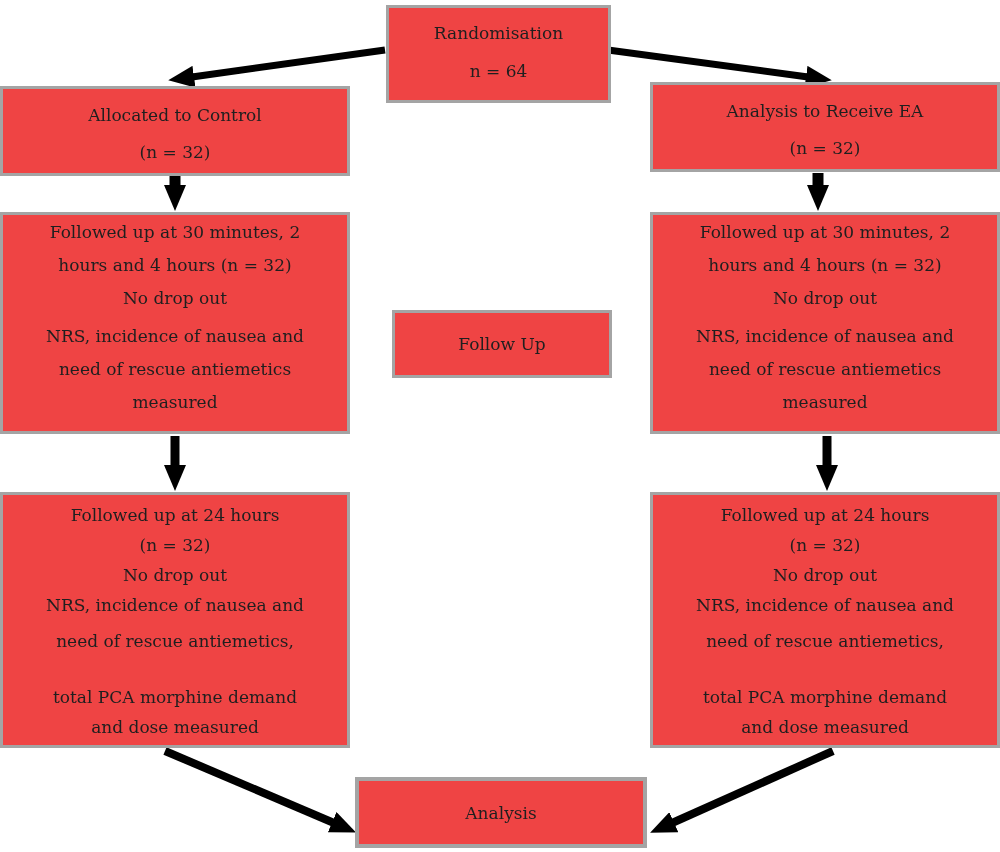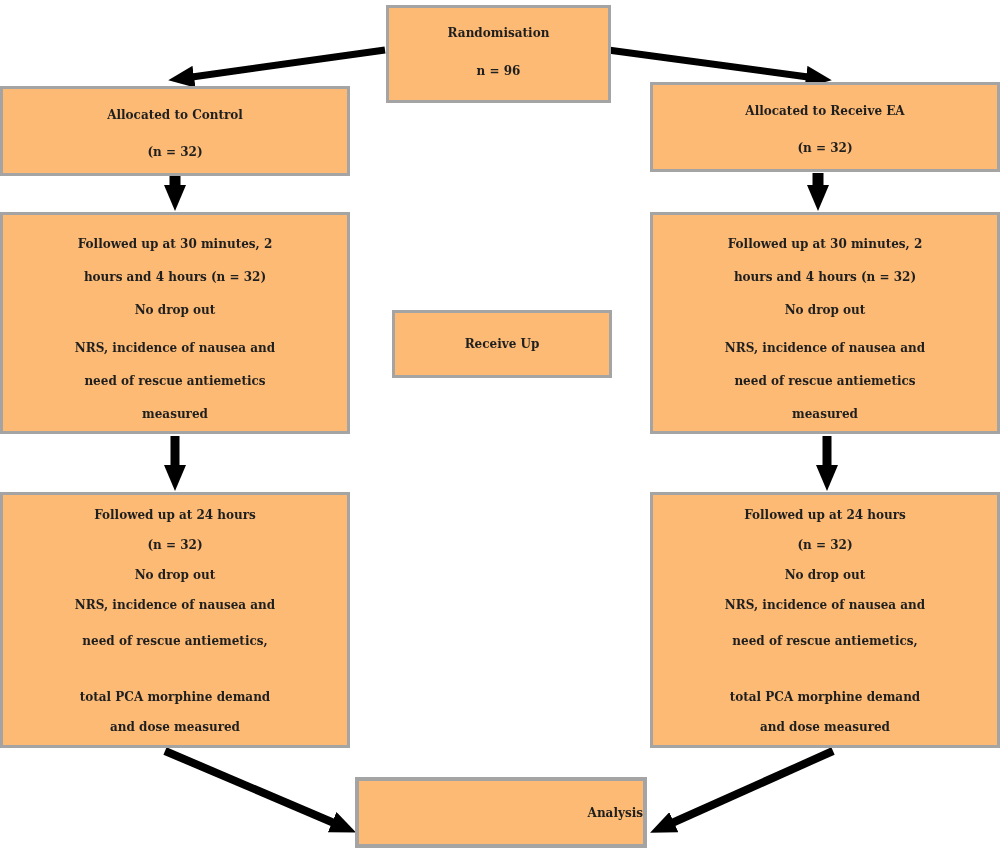--- a/index.html
+++ b/index.html
@@ -20,65 +20,64 @@
     position: absolute;
     left: 0;
     top: 0;
     width: 1000px;
     height: 852px;
     pointer-events: none;
   }
   .box {
     position: absolute;
     box-sizing: border-box;
-    background: #fdba74;
+    background: #ef4444;
     border: 3px solid #a4a4a4;
     text-align: center;
-    font-size: 12px;
+    font-size: 17px;
     line-height: 32px;
-    font-weight: bold;
   }
   .box .line { white-space: nowrap; }
 
   
   .box-randomisation {
     left: 386px; top: 5px; width: 225px; height: 98px;
     padding-top: 6px; line-height: 38px;
   }
   .box-control {
     left: 0px; top: 86px; width: 350px; height: 90px;
     padding-top: 8px; line-height: 37px;
   }
   .box-ea {
     left: 650px; top: 82px; width: 350px; height: 90px;
     padding-top: 8px; line-height: 37px;
   }
   .box-early {
     top: 212px; width: 350px; height: 222px;
-    padding-top: 13px; line-height: 33px;
+    padding-top: 1px; line-height: 33px;
   }
   .box-early-left  { left: 0px; }
   .box-early-right { left: 650px; }
   .box-early .line:nth-child(4) { margin-top: 5px; }
   .box-followup-label {
     left: 392px; top: 310px; width: 220px; height: 68px;
     display: flex; align-items: center; justify-content: center;
   }
   .box-24h {
     top: 492px; width: 350px; height: 256px;
     padding-top: 5px; line-height: 30px;
   }
   .box-24h-left  { left: 0px; }
   .box-24h-right { left: 650px; }
   .box-24h .line:nth-child(5) { margin-top: 6px; text-align: center; }
   .box-24h .line:nth-child(6) { margin-top: 26px; }
   .box-analysis {
     left: 355px; top: 777px; width: 292px; height: 71px;
     border-width: 4px;
-    display: flex; align-items: center; justify-content: flex-end;
+    display: flex; align-items: center; justify-content: center;
   }
 </style>
 </head>
 <body>
 
 <div class="canvas">
 
   <svg class="arrows" viewBox="0 0 1000 852" xmlns="http://www.w3.org/2000/svg">
     <defs>
       <marker id="ah" markerWidth="26" markerHeight="22" refX="2" refY="11" orient="auto" markerUnits="userSpaceOnUse">
@@ -90,44 +89,44 @@
     <line x1="175" y1="173" x2="175" y2="187" stroke="#000000" stroke-width="11" marker-end="url(#ah)"></line>
     <line x1="818" y1="173" x2="818" y2="187" stroke="#000000" stroke-width="11" marker-end="url(#ah)"></line>
     <line x1="175" y1="436" x2="175" y2="467" stroke="#000000" stroke-width="9" marker-end="url(#ah)"></line>
     <line x1="827" y1="436" x2="827" y2="467" stroke="#000000" stroke-width="9" marker-end="url(#ah)"></line>
     <line x1="165" y1="751" x2="334" y2="823" stroke="#000000" stroke-width="8" marker-end="url(#ah)"></line>
     <line x1="833" y1="751" x2="672" y2="823" stroke="#000000" stroke-width="8" marker-end="url(#ah)"></line>
   </svg>
 
   <div class="box box-randomisation">
     <div class="line">Randomisation</div>
-    <div class="line">n = 96</div>
+    <div class="line">n = 64</div>
   </div>
 
   <div class="box box-control">
     <div class="line">Allocated to Control</div>
     <div class="line">(n = 32)</div>
   </div>
 
   <div class="box box-ea">
-    <div class="line">Allocated to Receive EA</div>
+    <div class="line">Analysis to Receive EA</div>
     <div class="line">(n = 32)</div>
   </div>
 
   <div class="box box-early box-early-left">
     <div class="line">Followed up at 30 minutes, 2</div>
     <div class="line">hours and 4 hours (n = 32)</div>
     <div class="line">No drop out</div>
     <div class="line">NRS, incidence of nausea and</div>
     <div class="line">need of rescue antiemetics</div>
     <div class="line">measured</div>
   </div>
 
   <div class="box box-followup-label">
-    <div class="line">Receive Up</div>
+    <div class="line">Follow Up</div>
   </div>
 
   <div class="box box-early box-early-right">
     <div class="line">Followed up at 30 minutes, 2</div>
     <div class="line">hours and 4 hours (n = 32)</div>
     <div class="line">No drop out</div>
     <div class="line">NRS, incidence of nausea and</div>
     <div class="line">need of rescue antiemetics</div>
     <div class="line">measured</div>
   </div>

